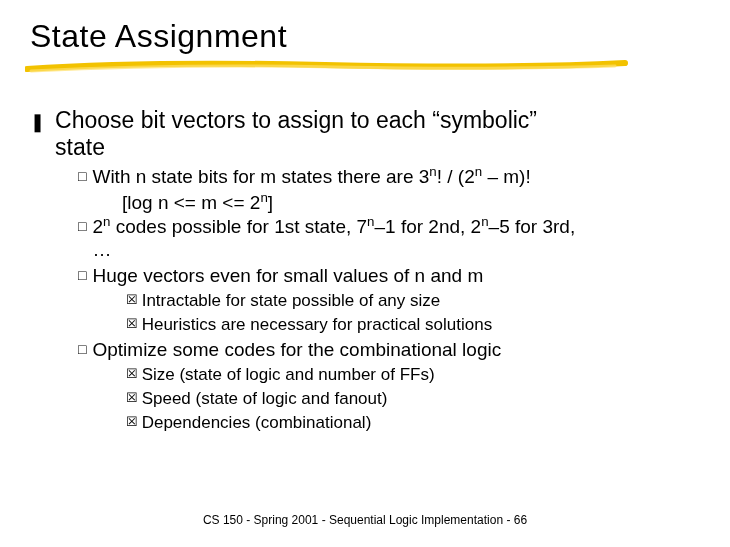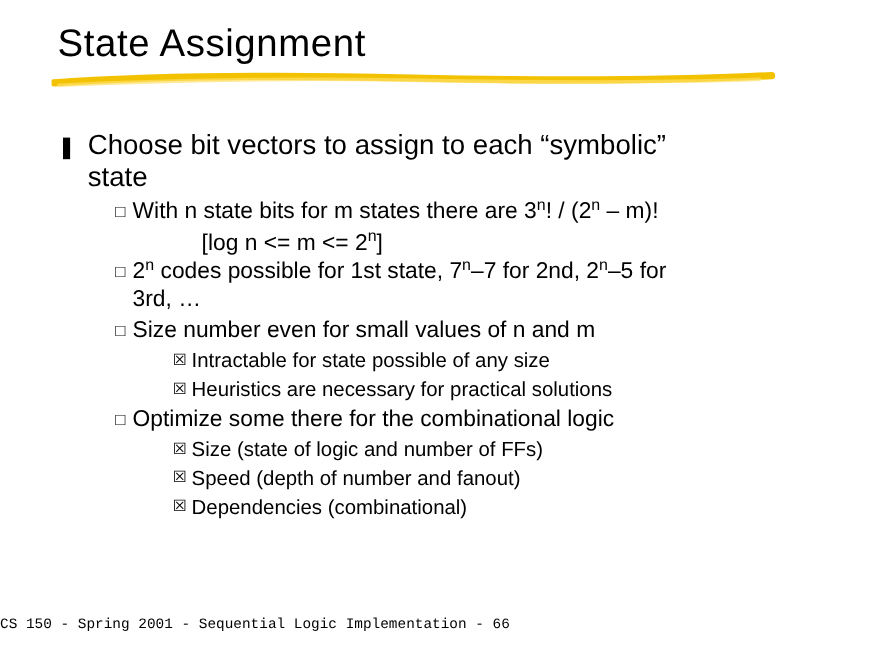--- a/index.html
+++ b/index.html
@@ -10,21 +10,21 @@
     background: #ffffff;
     font-family: "Trebuchet MS", "Comic Sans MS", Verdana, sans-serif;
     color: #000000;
     overflow: hidden;
   }
   .slide {
     position: relative;
     width: 608px;
     height: 547px;
     box-sizing: border-box;
-    padding: 18px 30px 0 48px;
+    padding: 18px 30px 0 30px;
   }
   .title {
     font-size: 32px;
     letter-spacing: 0.5px;
     margin-bottom: 2px;
   }
   .underline {
     position: relative;
     height: 18px;
     margin-left: -5px;
@@ -50,21 +50,21 @@
     margin-left: 48px;
   }
   .sub-item {
     font-size: 19px;
     margin: 0 0 2px 0;
     display: flex;
     align-items: flex-start;
     line-height: 1.25;
   }
   .continuation {
-    margin-left: 72px;
+    margin-left: 44px;
     font-size: 19px;
     line-height: 1.25;
   }
   .bullet-y {
     font-size: 14px;
     margin-right: 6px;
     margin-top: 3px;
     flex: 0 0 auto;
   }
   .sub-sub-list {
@@ -86,23 +86,23 @@
   sup {
     font-size: 0.7em;
     vertical-align: super;
     line-height: 0;
   }
   .footer {
     position: absolute;
     bottom: 20px;
     left: 0;
     width: 730px;
-    text-align: left;
+    text-align: center;
     font-size: 12px;
-    font-family: Liberation Mono, monospace;
+    font-family: Liberation Sans, sans-serif;
   }
   .text-content {
     flex: 1 1 auto;
   }
 </style>
 </head>
 <body>
 
 <div class="slide">
 
@@ -128,53 +128,53 @@
         <span>With n state bits for m states there are 3</span><sup>n</sup><span>! / (2</span><sup>n</sup><span> – m)!</span>
       </span>
     </div>
     <div class="continuation">
       <span>[log n &lt;=  m &lt;=  2</span><sup>n</sup><span>]</span>
     </div>
 
     <div class="sub-item">
       <span class="bullet-y">□</span>
       <span class="text-content">
-        <span>2</span><sup>n</sup><span> codes possible for 1st state, 7</span><sup>n</sup><span>–7 for 2nd, 2</span><sup>n</sup><span>–5 for 3rd, …</span>
+        <span>2</span><sup>n</sup><span> codes possible for 1st state, 7</span><sup>n</sup><span>–1 for 2nd, 2</span><sup>n</sup><span>–5 for 3rd, …</span>
       </span>
     </div>
 
     <div class="sub-item">
       <span class="bullet-y">□</span>
-      <span class="text-content">Size number even for small values of n and m</span>
+      <span class="text-content">Huge vectors even for small values of n and m</span>
     </div>
 
     <div class="sub-sub-list">
       <div class="sub-sub-item">
         <span class="bullet-x">☒</span>
         <span class="text-content">Intractable for state possible of any size</span>
       </div>
       <div class="sub-sub-item">
         <span class="bullet-x">☒</span>
         <span class="text-content">Heuristics are necessary for practical solutions</span>
       </div>
     </div>
 
     <div class="sub-item">
       <span class="bullet-y">□</span>
-      <span class="text-content">Optimize some there for the combinational logic</span>
+      <span class="text-content">Optimize some codes for the combinational logic</span>
     </div>
 
     <div class="sub-sub-list">
       <div class="sub-sub-item">
         <span class="bullet-x">☒</span>
         <span class="text-content">Size (state of logic and number of FFs)</span>
       </div>
       <div class="sub-sub-item">
         <span class="bullet-x">☒</span>
-        <span class="text-content">Speed (depth of number and fanout)</span>
+        <span class="text-content">Speed (state of logic and fanout)</span>
       </div>
       <div class="sub-sub-item">
         <span class="bullet-x">☒</span>
         <span class="text-content">Dependencies (combinational)</span>
       </div>
     </div>
 
   </div>
 
   <div class="footer">CS 150 - Spring  2001 - Sequential Logic Implementation - 66</div>

